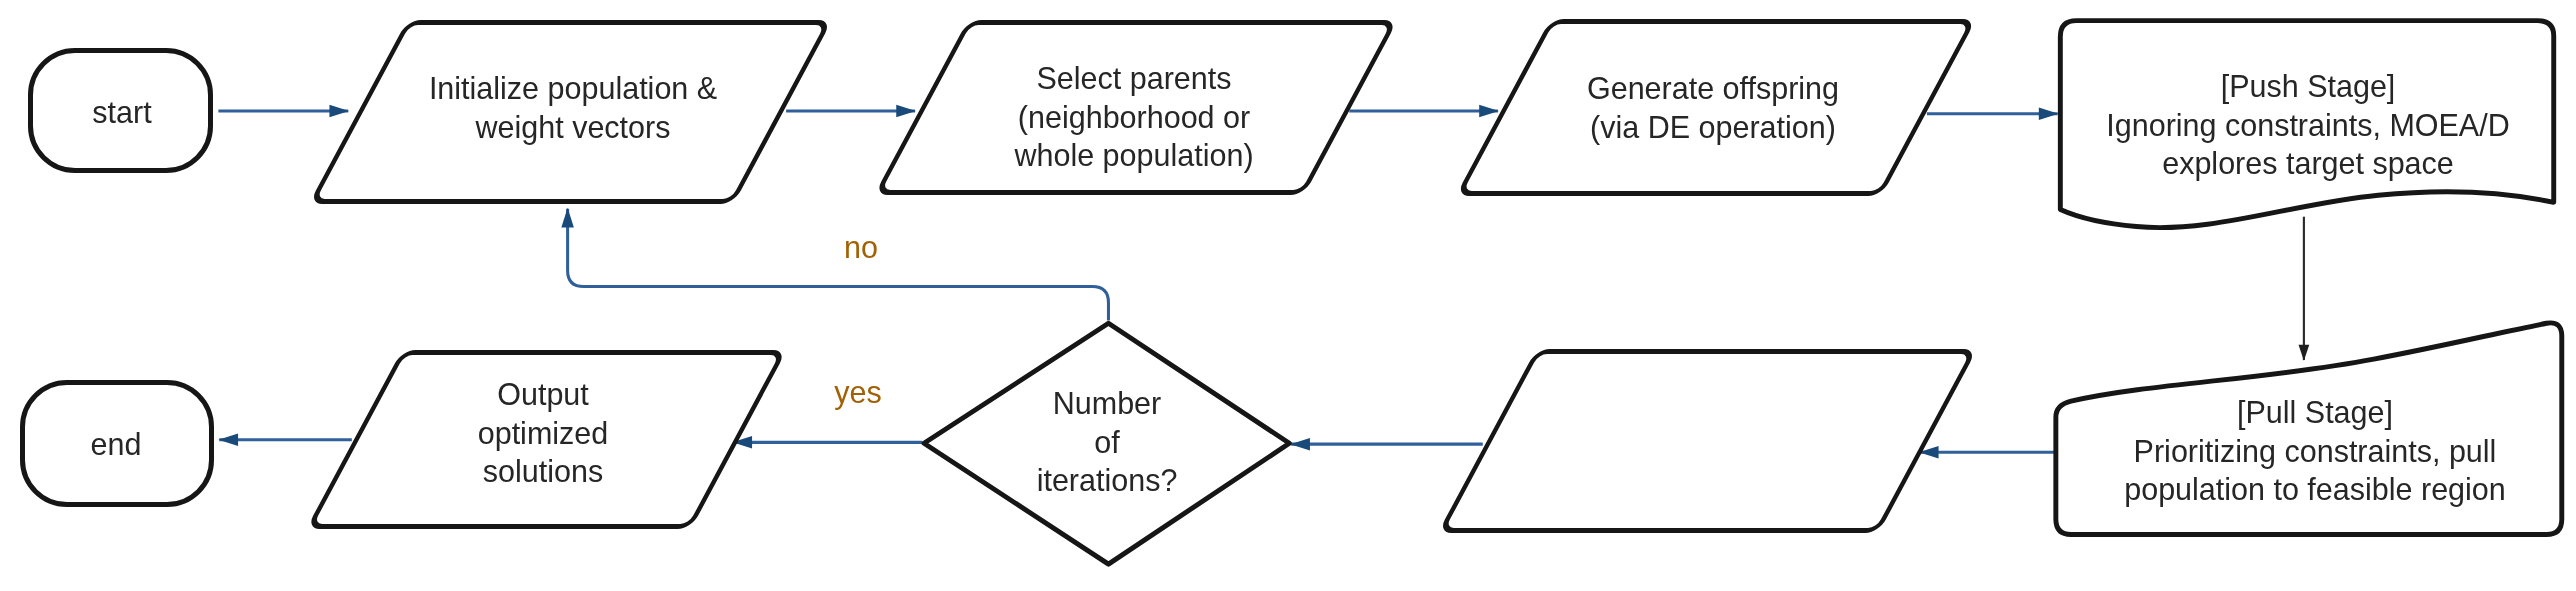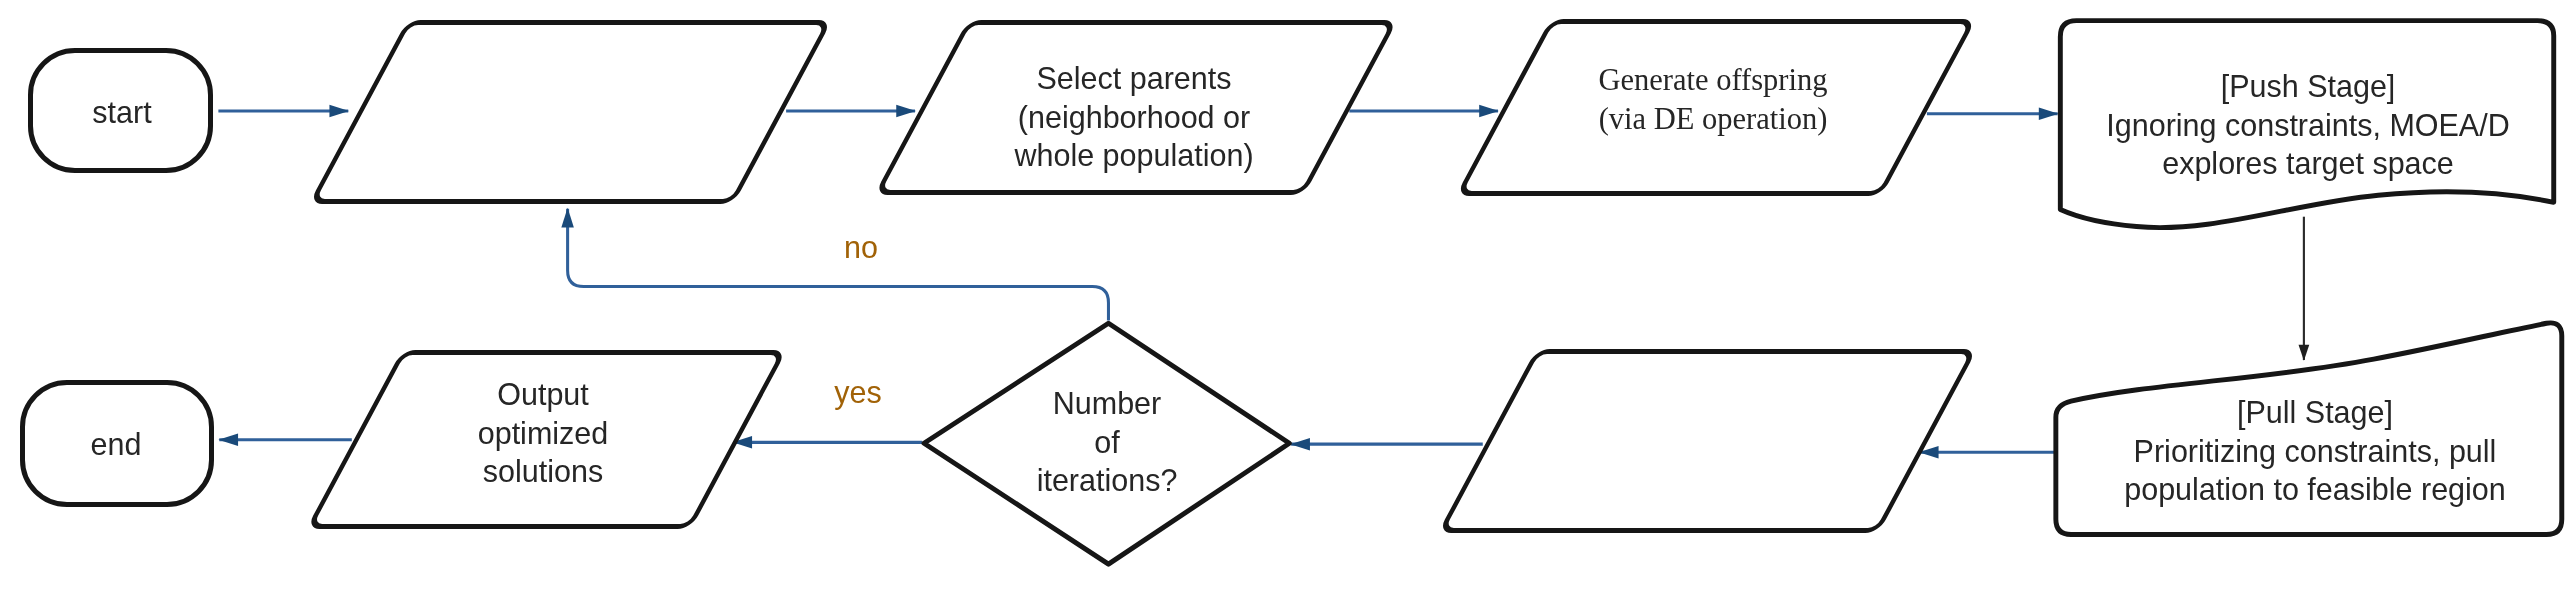--- a/index.html
+++ b/index.html
@@ -96,24 +96,26 @@
   <div class="para" style="left:358px;  top:20px;  width:425px; height:184px;"></div>
   <div class="para" style="left:921px; top:20px;  width:430px; height:175px;"></div>
   <div class="para" style="left:1503px; top:19px;  width:426px; height:177px;"></div>
   <div class="para" style="left:1487px; top:349px; width:441px; height:184px;"></div>
   <div class="para" style="left:354px;  top:350px; width:385px; height:179px;"></div>
 
   <div class="stadium" style="left:28px; top:48px;  width:185px; height:125px;"></div>
   <div class="stadium" style="left:20px; top:380px; width:194px; height:127px;"></div>
 
   <div class="lbl" style="left:122px;  top:112px;">start</div>
+  <div class="lbl" style="left:573px;  top:108px;">Initialize population &amp;
+weight vectors</div>
   <div class="lbl" style="left:1134px; top:117px;">Select parents
 (neighborhood or
 whole population)</div>
-  <div class="lbl" style="left:1713px; top:100px;font-family:Liberation Serif, serif;">Generate offspring
+  <div class="lbl" style="left:1713px; top:108px;">Generate offspring
 (via DE operation)</div>
   <div class="lbl" style="left:2308px; top:125px;">[Push Stage]
 Ignoring constraints, MOEA/D
 explores target space</div>
   <div class="lbl" style="left:2315px; top:451px;">[Pull Stage]
 Prioritizing constraints, pull
 population to feasible region</div>
   <div class="lbl" style="left:543px;  top:433px;">Output
 optimized
 solutions</div>

